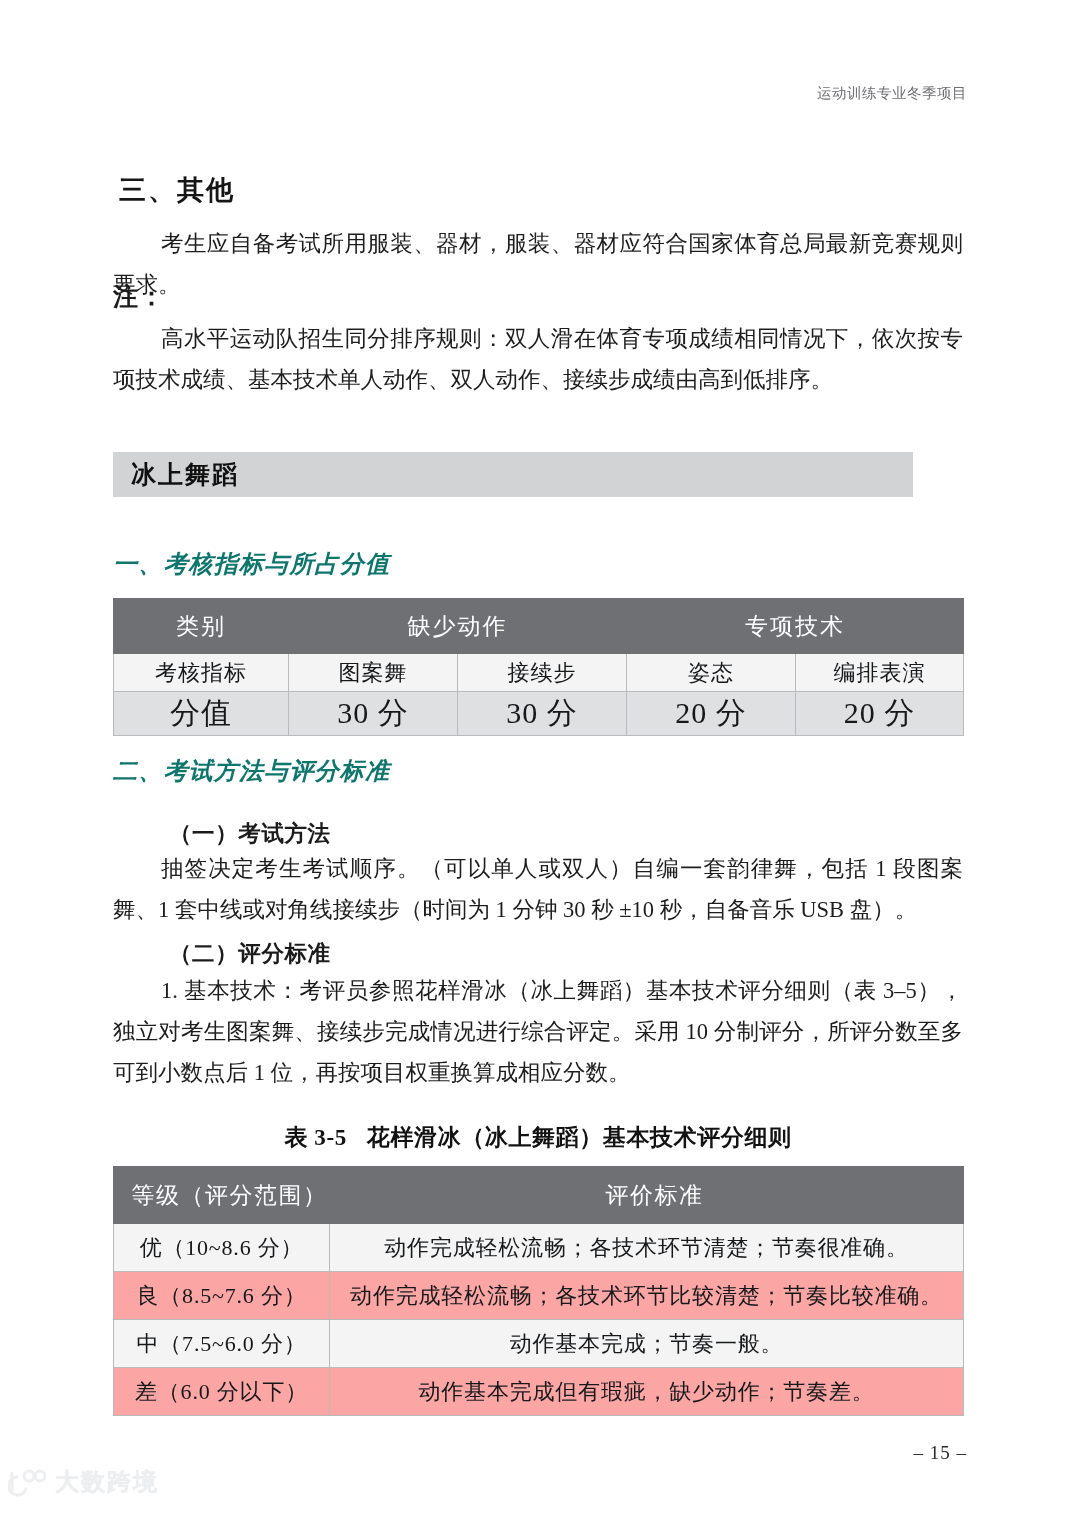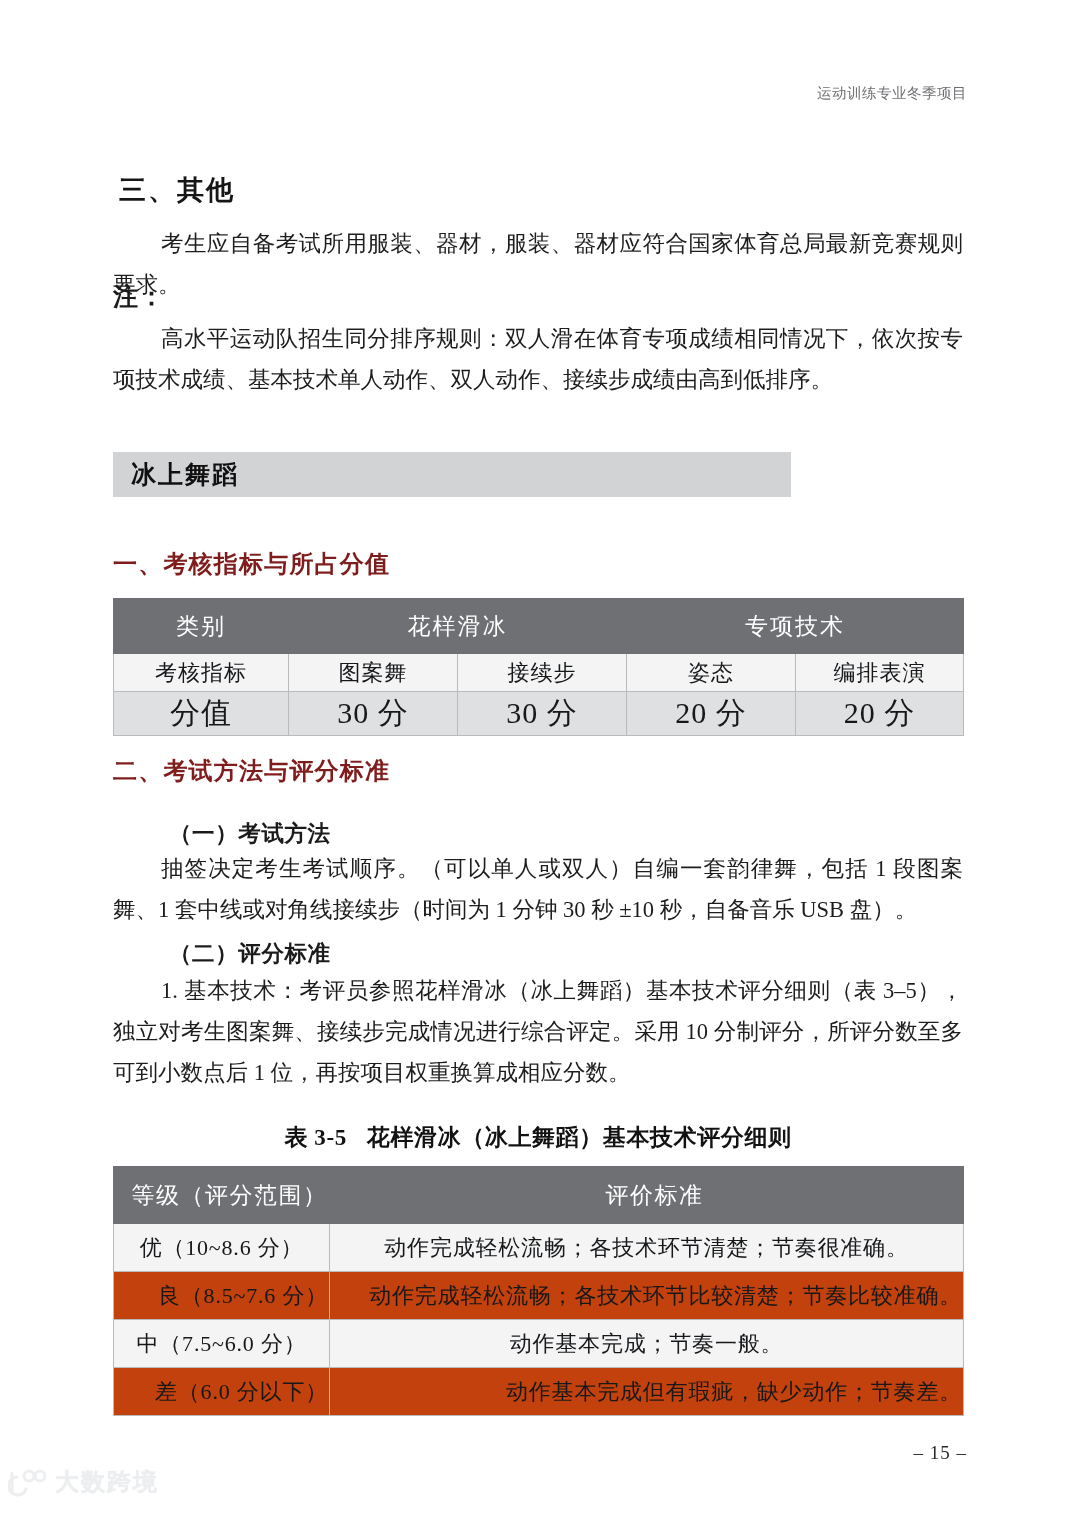--- a/index.html
+++ b/index.html
@@ -69,41 +69,42 @@
     font-weight: bold;
     margin: 0;
     letter-spacing: 1px;
   }
 
   
   .banner {
     position: absolute;
     left: 113px;
     top: 452px;
-    width: 678px;
+    width: 800px;
     height: 45px;
     background: #d2d3d5;
     display: flex;
     align-items: center;
   }
   .banner-title {
     font-size: 25px;
     font-weight: bold;
     letter-spacing: 2px;
     margin-left: 18px;
     color: #101010;
   }
 
   
   .num-heading {
     font-size: 24px;
     font-weight: bold;
     letter-spacing: 1.2px;
     margin: 0;
-    color: #7f1d1d;
+    color: #0f766e;
+    font-style: italic;
   }
   .sub-heading {
     font-size: 22.5px;
     font-weight: bold;
     letter-spacing: 0.6px;
     margin: 8px;
     padding-left: 48px;
   }
 
   
@@ -175,21 +176,21 @@
     letter-spacing: 1.5px;
     border-color: #6e7074;
     padding-left: 17px;
   }
   #rubric-table td {
     font-size: 22px;
     height: 45px;
     letter-spacing: 0.8px;
   }
   #rubric-table tr.band-light td { background: #f4f4f5; }
-  #rubric-table tr.band-gray  td { background: #c2410c; text-align: right; }
+  #rubric-table tr.band-gray  td { background: #fca5a5; }
 
   
   .page-number {
     position: absolute;
     right: 113px;
     top: 1418px;
     font-size: 19px;
     color: #2a2a2a;
     letter-spacing: 1px;
     margin-top: 24px;
@@ -255,21 +256,21 @@
     <colgroup>
       <col style="width:175px">
       <col style="width:169px">
       <col style="width:169px">
       <col style="width:169px">
       <col style="width:168px">
     </colgroup>
     <thead>
       <tr>
         <th class="head-cell">类别</th>
-        <th class="head-cell" colspan="2">花样滑冰</th>
+        <th class="head-cell" colspan="2">缺少动作</th>
         <th class="head-cell" colspan="2">专项技术</th>
       </tr>
     </thead>
     <tbody>
       <tr>
         <td class="row-light">考核指标</td>
         <td class="row-light">图案舞</td>
         <td class="row-light">接续步</td>
         <td class="row-light">姿态</td>
         <td class="row-light">编排表演</td>

